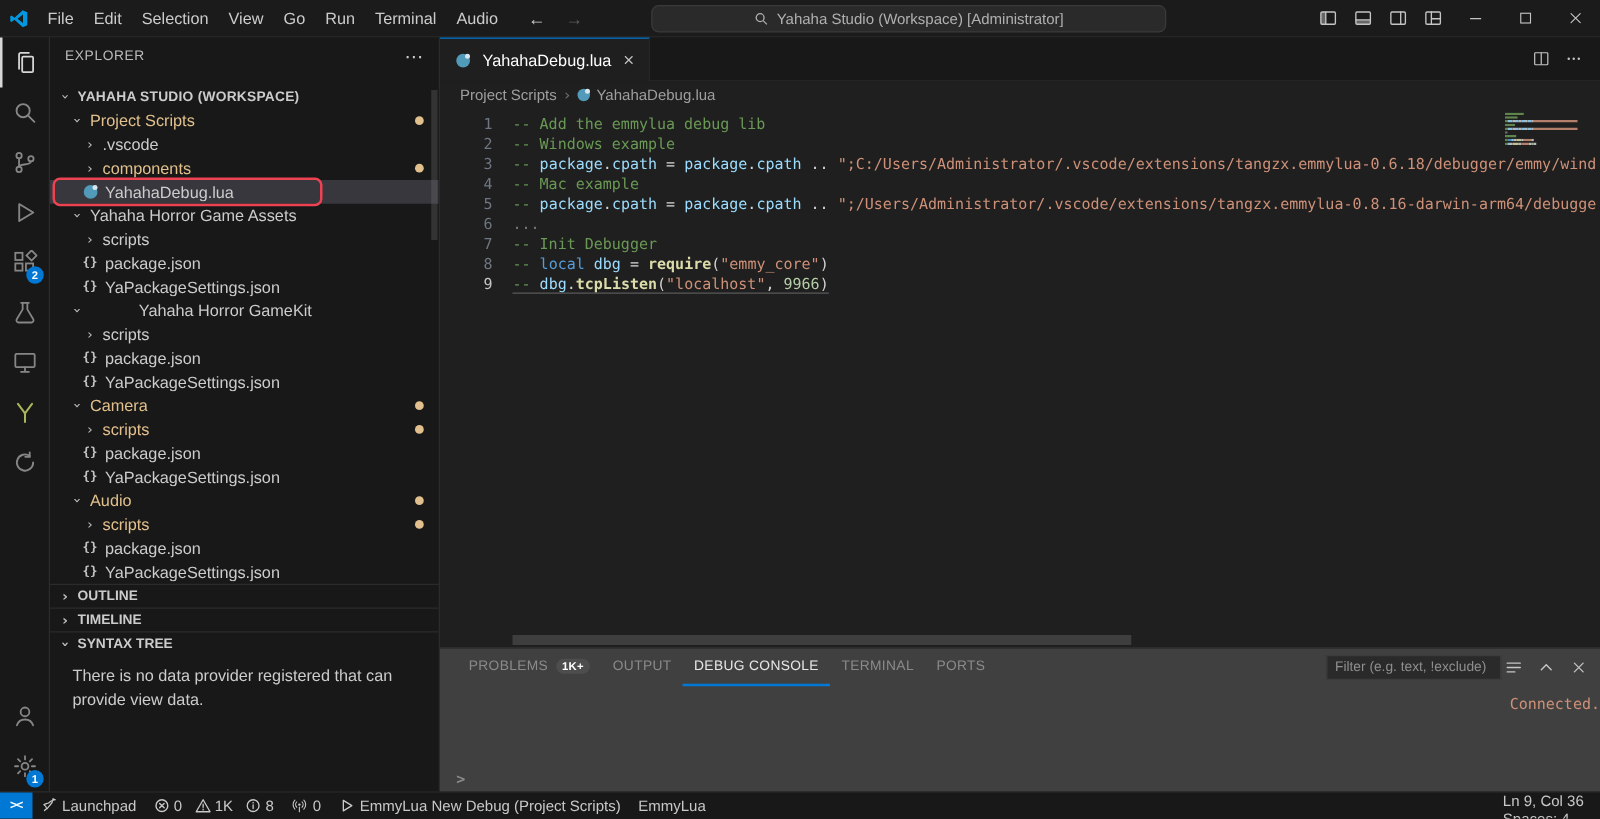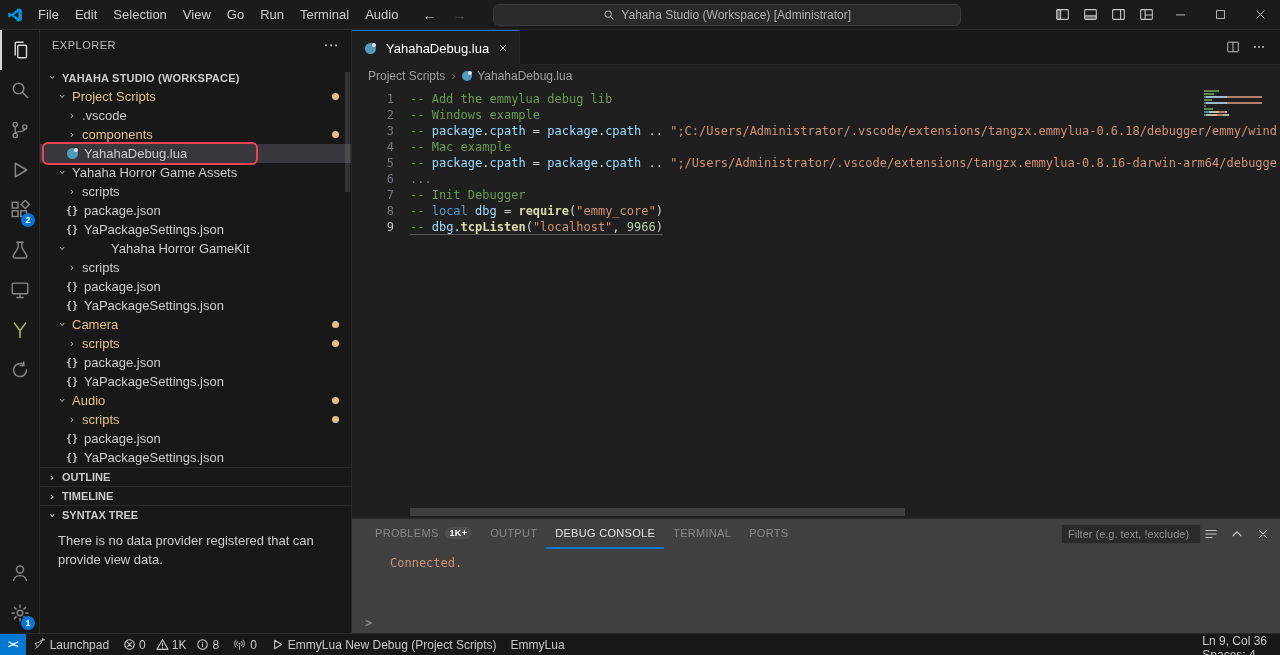--- a/index.html
+++ b/index.html
@@ -9,21 +9,21 @@
 
   
   .titlebar{height:30px;flex:none;background:#1b1b1b;display:flex;align-items:center;border-bottom:1px solid #2a2a2a;}
   .logo{width:30px;display:flex;justify-content:center;align-items:center;}
   .menus{display:flex;align-items:center;}
   .menu-item{font-size:13px;color:#cccccc;padding:0 8px;cursor:pointer;}
   .tb-center{flex:1;position:relative;display:flex;align-items:center;justify-content:center;height:100%;}
   .nav-arrows{position:absolute;left:16px;display:flex;gap:16px;font-size:14px;}
   .arrow.back{color:#cccccc;cursor:pointer;}
   .arrow.fwd{color:#5a5a5a;cursor:pointer;}
-  .search-box{width:468px;height:22px;background:#2a2a2a;border:1px solid #3a3a3a;border-radius:6px;
+  .search-box{width:412px;height:22px;background:#2a2a2a;border:1px solid #3a3a3a;border-radius:6px;
     display:flex;align-items:center;justify-content:center;gap:6px;color:#b0b0b0;font-size:12px;cursor:pointer;}
   .tb-right{display:flex;align-items:center;height:100%;}
   .win-ico{width:28px;height:100%;display:flex;align-items:center;justify-content:center;color:#c5c5c5;cursor:pointer;}
   .win-btn{width:40px;height:100%;display:flex;align-items:center;justify-content:center;color:#c5c5c5;cursor:pointer;}
 
   
   .main{flex:1;display:flex;min-height:0;}
 
   
   .activitybar{width:40px;flex:none;background:#181818;border-right:1px solid #2b2b2b;display:flex;flex-direction:column;}
@@ -87,21 +87,21 @@
   .panel{height:115px;flex:none;border-top:1px solid #2b2b2b;background:#404040;display:flex;flex-direction:column;position:relative;}
   .panel-tabs{height:30px;flex:none;display:flex;align-items:center;padding:0 10px 0 14px;}
   .ptabs-left{display:flex;height:100%;}
   .ptab{padding:0 9px;height:100%;display:flex;align-items:center;gap:6px;font-size:11px;letter-spacing:.3px;color:#8a8a8a;cursor:pointer;border-bottom:2px solid transparent;}
   .ptab.active{color:#e7e7e7;border-bottom-color:var(--accent);}
   .pbadge{background:#4d4d4d;color:#ffffff;font-size:9px;font-weight:700;border-radius:8px;padding:1px 5px;}
   .panel-right{margin-left:auto;display:flex;align-items:center;gap:3px;}
   .filter-input{width:140px;height:20px;background:#2a2a2a;border:1px solid #3c3c3c;color:#cccccc;font-size:11px;padding:0 6px;outline:none;}
   .filter-input::placeholder{color:#8f8f8f;}
   .panel-ico{color:#c5c5c5;display:flex;cursor:pointer;}
-  .panel-content{flex:1;padding:7px 0 0 38px;font-family:"DejaVu Sans Mono",monospace;font-size:12px;color:var(--console);}
+  .panel-content{flex:1;padding:7px 0 0 38px;font-family:"DejaVu Sans Mono",monospace;font-size:12px;color:var(--console);text-align:right;}
   .panel-prompt{position:absolute;left:13px;bottom:3px;color:#8a8a8a;font-size:12px;font-weight:700;font-family:"DejaVu Sans Mono",monospace;cursor:text;}
 
   
   .statusbar{height:22px;flex:none;background:#181818;border-top:1px solid #2b2b2b;display:flex;align-items:stretch;font-size:12px;color:#c8c8c8;}
   .sb-left,.sb-right{display:flex;align-items:stretch;}
   .sb-right{margin-left:auto;padding-right:6px;flex-direction:column;}
   .sb-item{display:flex;align-items:center;gap:4px;padding:0 7px;cursor:pointer;white-space:nowrap;}
   .sb-item .ico{display:flex;align-items:center;}
   .sb-remote{background:var(--accent);color:#ffffff;padding:0 8px;}
   .remote-glyph{font-size:10px;font-weight:700;letter-spacing:-1px;}

